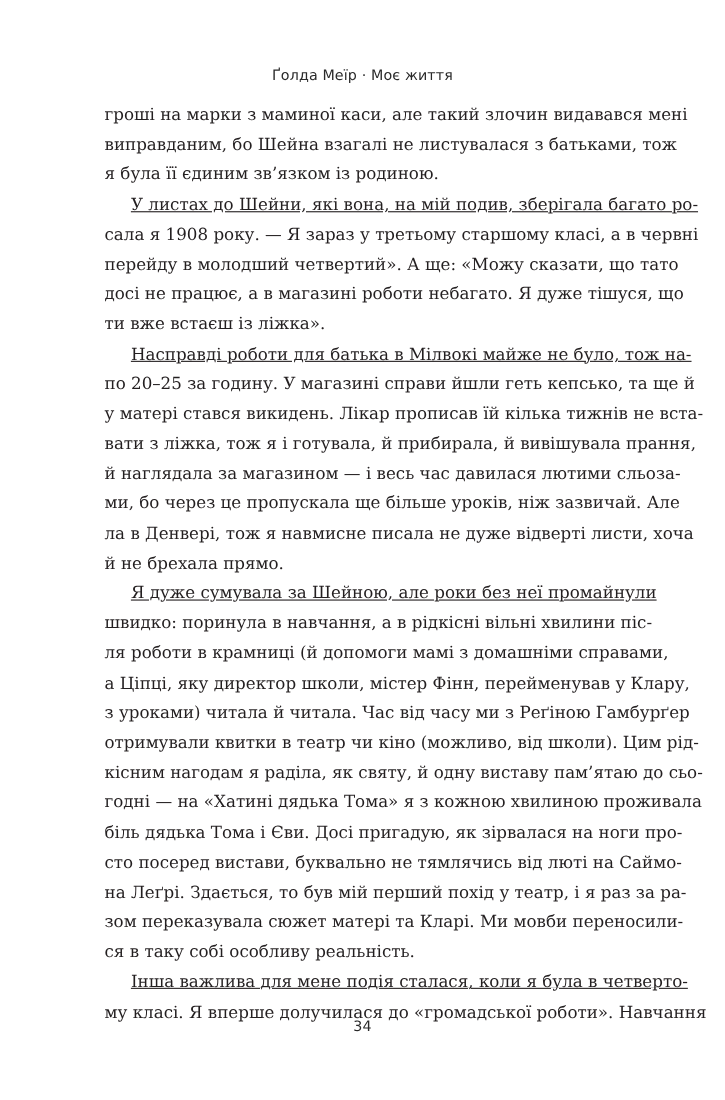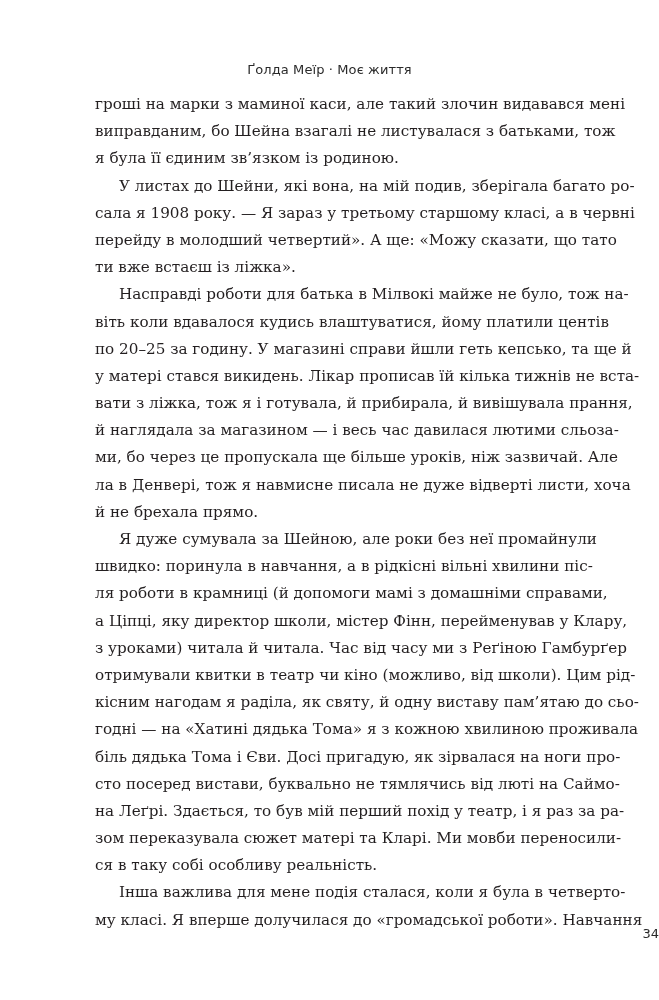--- a/index.html
+++ b/index.html
@@ -41,27 +41,28 @@
       text-align: justify;
       text-align-last: justify;
       height: 27.2px;
       overflow: visible;
     }
     .line.last {
       text-align-last: left;
     }
     .line.indent {
       padding-left: 24px;
+      text-decoration: underline;
     }
     .folio {
       position: absolute;
       top: 926px;
       left: 0;
       width: 659px;
-      text-align: right;
+      text-align: center;
       font-family: "DejaVu Sans", sans-serif;
       font-size: 13px;
       color: #2a2a2a;
     }
   </style>
 </head>
 <body>
 
 <div class="running-head">Ґолда Меїр · Моє життя</div>
 
@@ -70,26 +71,26 @@
   <div>
     <span class="line">гроші на марки з маминої каси, але такий злочин видавався мені</span>
     <span class="line">виправданим, бо Шейна взагалі не листувалася з батьками, тож</span>
     <span class="line last">я була її єдиним зв’язком із родиною.</span>
   </div>
 
   <div>
     <span class="line indent">У листах до Шейни, які вона, на мій подив, зберігала багато ро-</span>
     <span class="line">сала я 1908 року. — Я зараз у третьому старшому класі, а в червні</span>
     <span class="line">перейду в молодший четвертий». А ще: «Можу сказати, що тато</span>
+    <span class="line">досі не працює, а в магазині роботи небагато. Я дуже тішуся, що</span>
     <span class="line last">ти вже встаєш із ліжка».</span>
   </div>
 
   <div>
     <span class="line indent">Насправді роботи для батька в Мілвокі майже не було, тож на-</span>
-    <span class="line">віть коли вдавалося кудись влаштуватися, йому платили центів</span>
     <span class="line">по 20–25 за годину. У магазині справи йшли геть кепсько, та ще й</span>
     <span class="line">у матері стався викидень. Лікар прописав їй кілька тижнів не вста-</span>
     <span class="line">вати з ліжка, тож я і готувала, й прибирала, й вивішувала прання,</span>
     <span class="line">й наглядала за магазином — і весь час давилася лютими сльоза-</span>
     <span class="line">ми, бо через це пропускала ще більше уроків, ніж зазвичай. Але</span>
     <span class="line">ла в Денвері, тож я навмисне писала не дуже відверті листи, хоча</span>
     <span class="line last">й не брехала прямо.</span>
   </div>
 
   <div>

